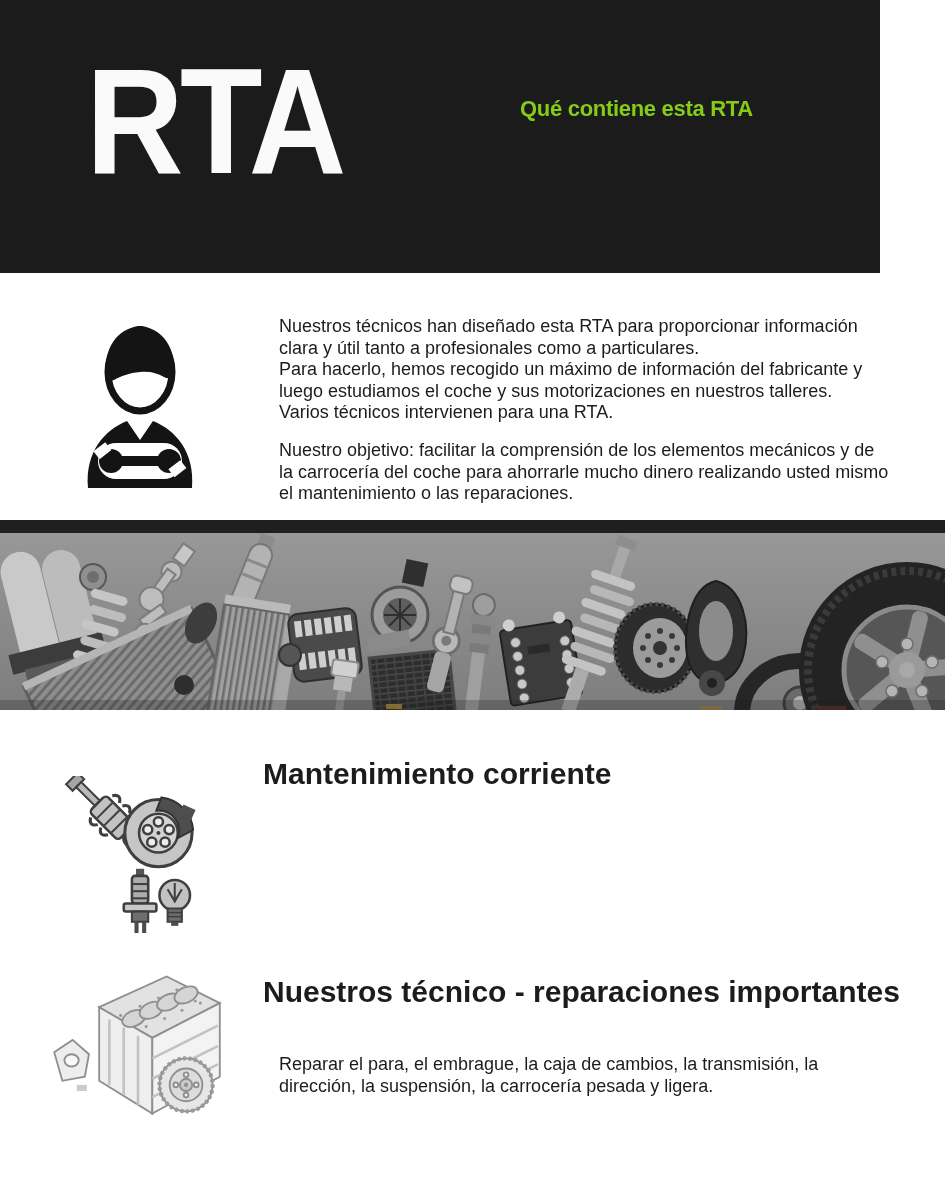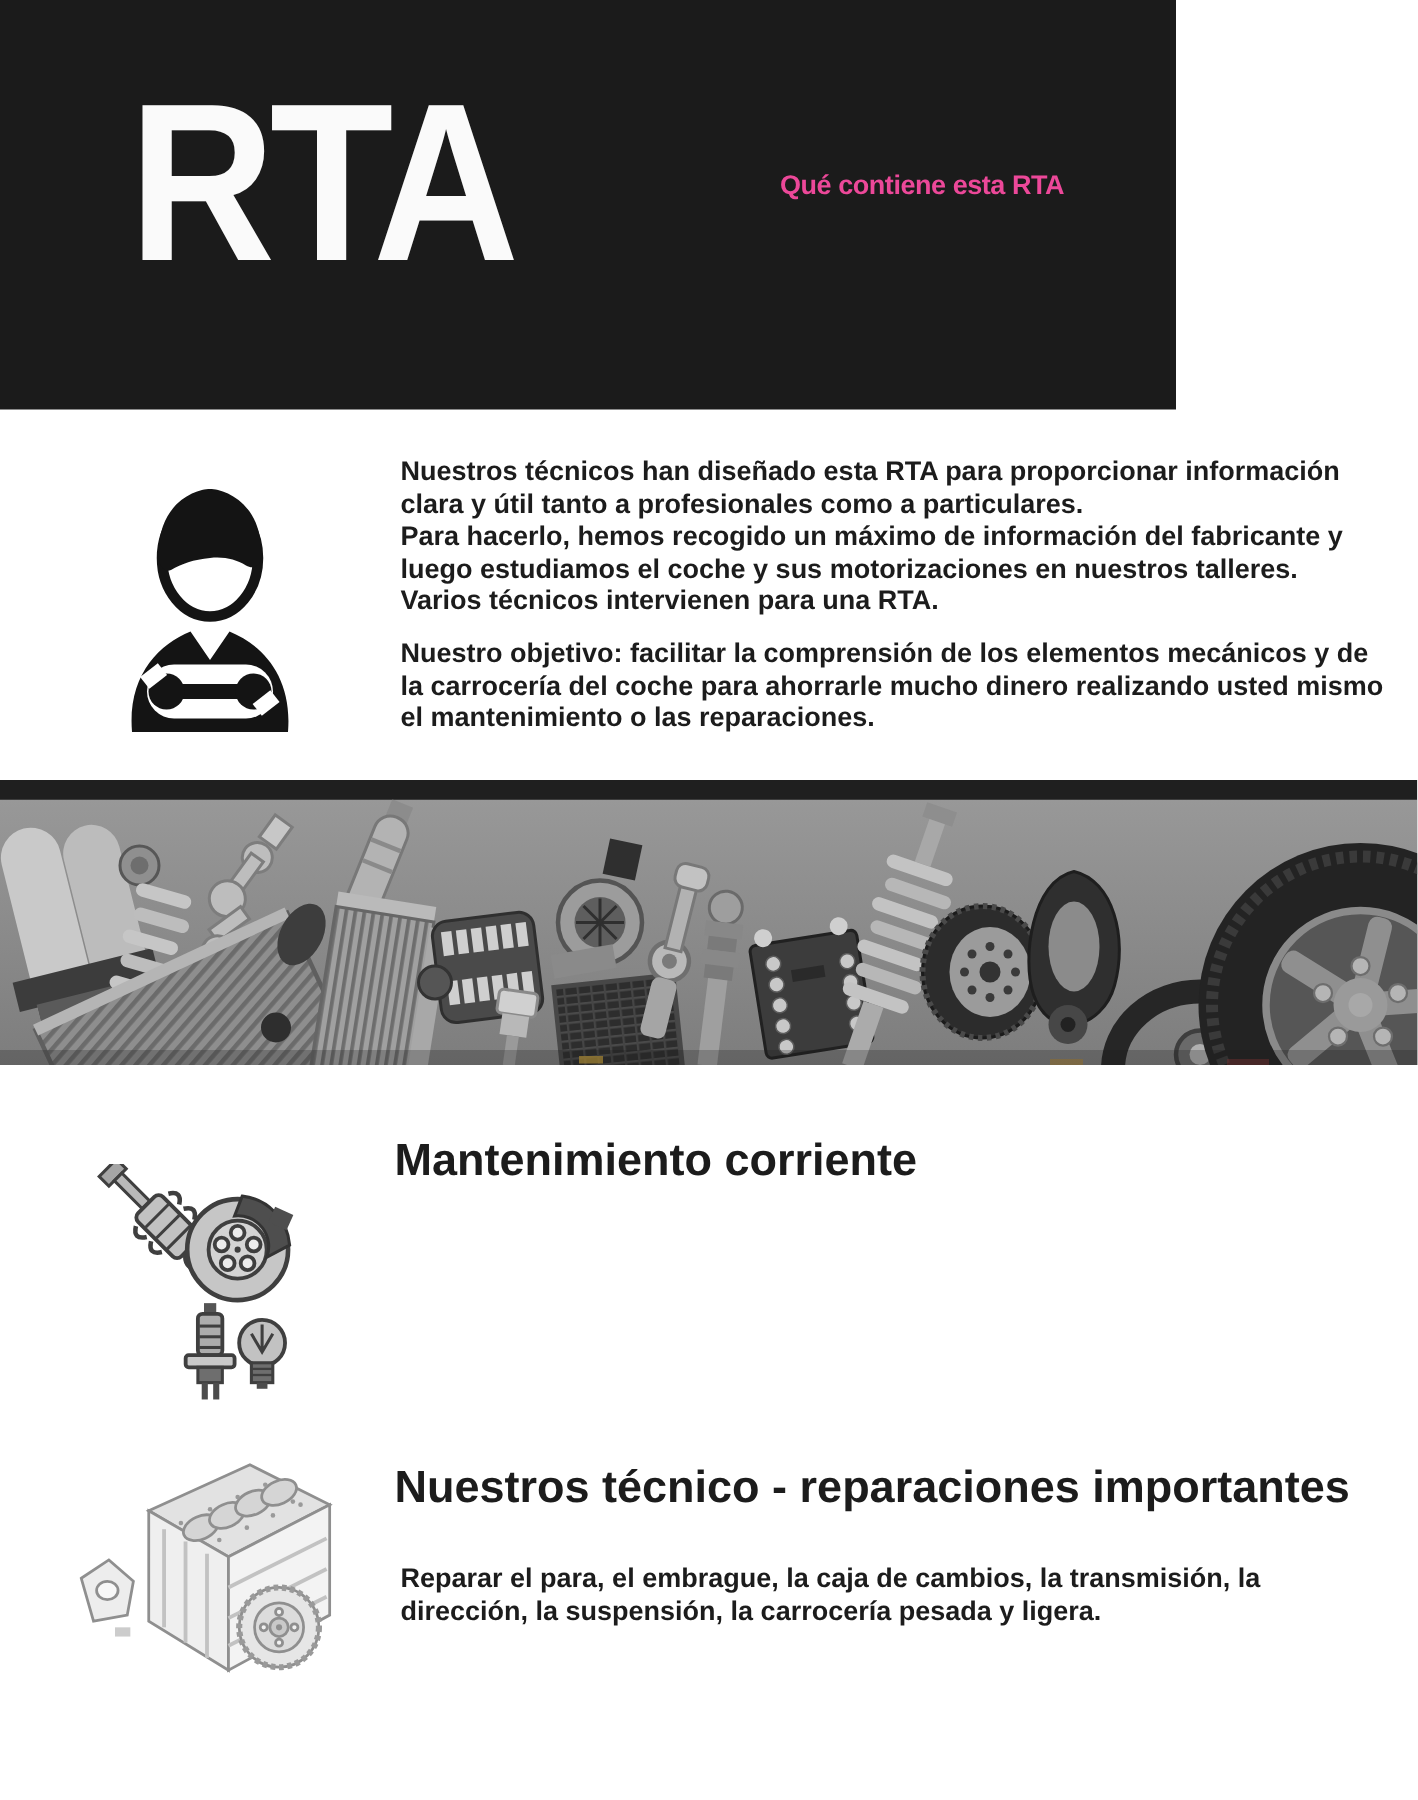--- a/index.html
+++ b/index.html
@@ -1,31 +1,31 @@
 <!DOCTYPE html>
 <html><head>
 <meta charset="utf-8">
 <style>
   html,body{margin:0;padding:0;background:#ffffff;}
   .page{
     position:relative; width:945px; height:1200px; background:#ffffff; overflow:hidden;
     font-family:"Liberation Sans","DejaVu Sans",sans-serif; font-weight:bold; color:#1c1c1c;
   }
   
-  .header{position:absolute; left:0; top:0; width:784px; height:273px; background:#1b1b1b;}
+  .header{position:absolute; left:0; top:0; width:880px; height:273px; background:#1b1b1b;}
   .logo{
     position:absolute; left:86px; top:46px; color:#fafafa; font-size:150px; line-height:1;
     letter-spacing:-4px; transform:scaleX(0.9); transform-origin:left top; font-weight:bold;
   }
   .header-title{
-    position:absolute; left:520px; top:114px; margin:0; color:#ec4899; font-size:18px;
+    position:absolute; left:520px; top:97px; margin:0; color:#84cc16; font-size:22px;
     line-height:1.1; letter-spacing:-0.3px; font-weight:bold; white-space:nowrap;
   }
   
-  .para{white-space:pre-line; font-size:18px; line-height:21.6px; margin:4px; font-weight:bold;}
+  .para{white-space:pre-line; font-size:18px; line-height:21.6px; margin:16px; font-weight:normal;}
   .intro-text{position:absolute; left:263px; top:300px; width:672px;}
   .intro-text .para + .para{margin-top:13px;}
   .icon-box{position:absolute;}
   .mechanic-box{left:78px; top:318px; width:124px; height:170px;}
   .maint-box{left:62px; top:776px; width:148px; height:158px;}
   .engine-box{left:46px; top:962px; width:184px; height:164px;}
   
   .parts-banner{position:absolute; left:0; top:520px; width:945px; height:190px; background:#1f1f1f;}
   .parts-banner svg{position:absolute; left:0; top:13px;}
   

